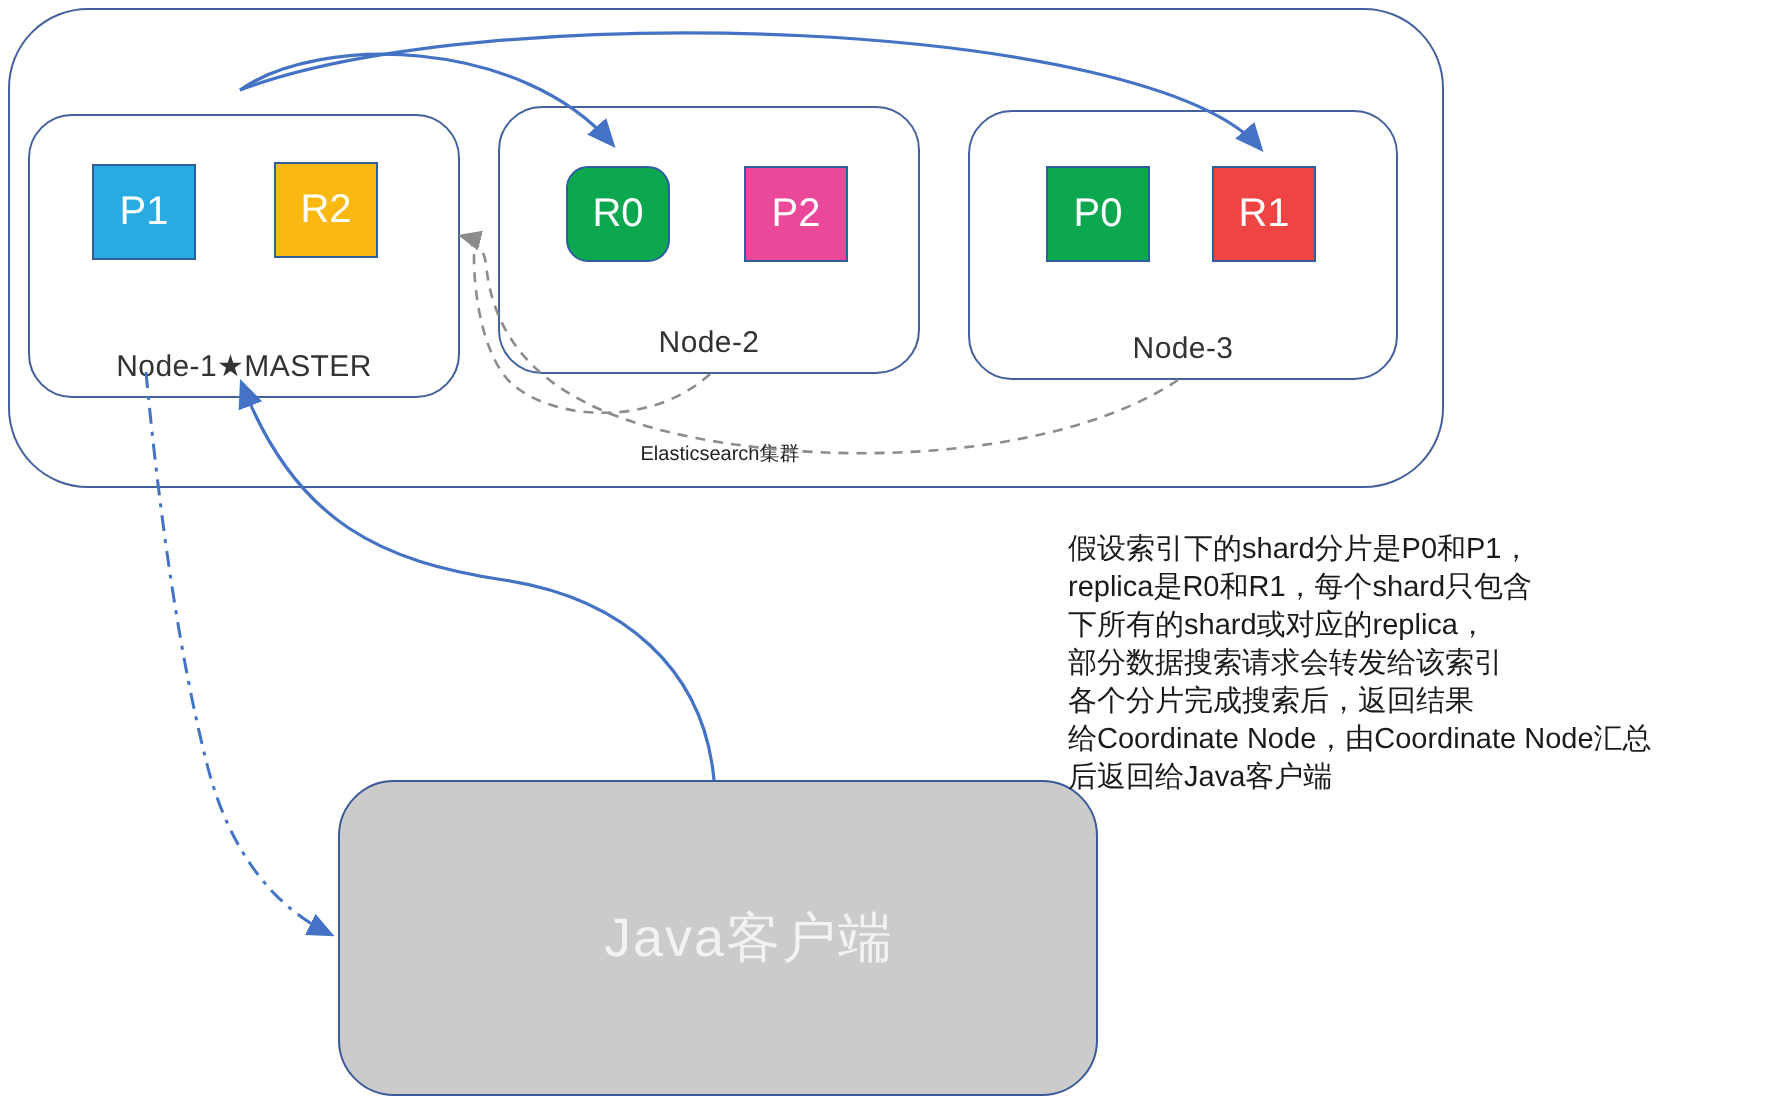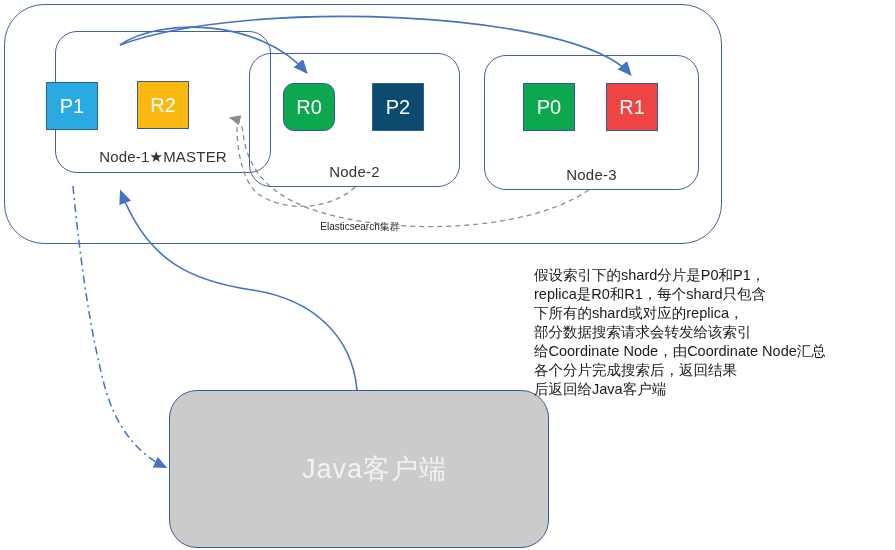--- a/index.html
+++ b/index.html
@@ -15,21 +15,21 @@
   
   .cluster-box {
     left: 4px; top: 4px; width: 716px; height: 238px;
     border: 1.6px solid #44619D; border-radius: 40px;
     z-index: 1;
   }
   .node-box {
     border: 1.4px solid #44619D; border-radius: 22px;
     z-index: 2;
   }
-  .node-1 { left: 14px;  top: 31px; width: 214px; height: 140px; margin-left: 41px; }
+  .node-1 { left: 14px;  top: 57px; width: 214px; height: 140px; }
   .node-2 { left: 249px; top: 53px; width: 209px; height: 132px; }
   .node-3 { left: 484px; top: 55px; width: 213px; height: 133px; }
   .node-label {
     position: absolute; bottom: 6px; left: 0; width: 100%;
     text-align: center; font-size: 15px; color: #333333;
     letter-spacing: 0.2px;
   }
 
   
   .shard {
@@ -86,39 +86,39 @@
 <div class="abs node-box node-1">
   <div class="node-label">Node-1★MASTER</div>
 </div>
 <div class="abs shard shard-p1" style="background-color: rgb(41, 171, 226);">P1</div>
 <div class="abs shard shard-r2" style="background-color: rgb(251, 184, 17);">R2</div>
 
 <div class="abs node-box node-2">
   <div class="node-label">Node-2</div>
 </div>
 <div class="abs shard shard-r0" style="background-color: rgb(13, 167, 80); border-radius: 11px;">R0</div>
-<div class="abs shard shard-p2" style="background-color: #0c4a6e; text-align: right;">P2</div>
+<div class="abs shard shard-p2" style="background-color: #ec4899; text-align: right;">P2</div>
 
 <div class="abs node-box node-3">
   <div class="node-label">Node-3</div>
 </div>
 <div class="abs shard shard-p0" style="background-color: rgb(13, 167, 80);">P0</div>
 <div class="abs shard shard-r1" style="background-color: #ef4444;">R1</div>
 
 <div class="abs client-box">
   <span class="client-label">Java客户端</span>
 </div>
 
 <div class="abs annotation">
   <div>假设索引下的shard分片是P0和P1，</div>
   <div>replica是R0和R1，每个shard只包含</div>
   <div>下所有的shard或对应的replica，</div>
   <div>部分数据搜索请求会转发给该索引</div>
+  <div>各个分片完成搜索后，返回结果</div>
   <div>给Coordinate Node，由Coordinate Node汇总</div>
-  <div>各个分片完成搜索后，返回结果</div>
   <div>后返回给Java客户端</div>
 </div>
 
 <svg class="arrows" viewBox="0 0 895 550" xmlns="http://www.w3.org/2000/svg">
   <defs>
     <marker id="arrowBlue" viewBox="0 0 8 8" refX="6.5" refY="3.5" markerWidth="9" markerHeight="9" orient="auto">
       <path d="M0,0 L8,3.5 L0,7 z" fill="#4472C4"></path>
     </marker>
     <marker id="arrowGray" viewBox="0 0 8 8" refX="6.5" refY="3.5" markerWidth="9" markerHeight="9" orient="auto">
       <path d="M0,0 L8,3.5 L0,7 z" fill="#8C8C8C"></path>

